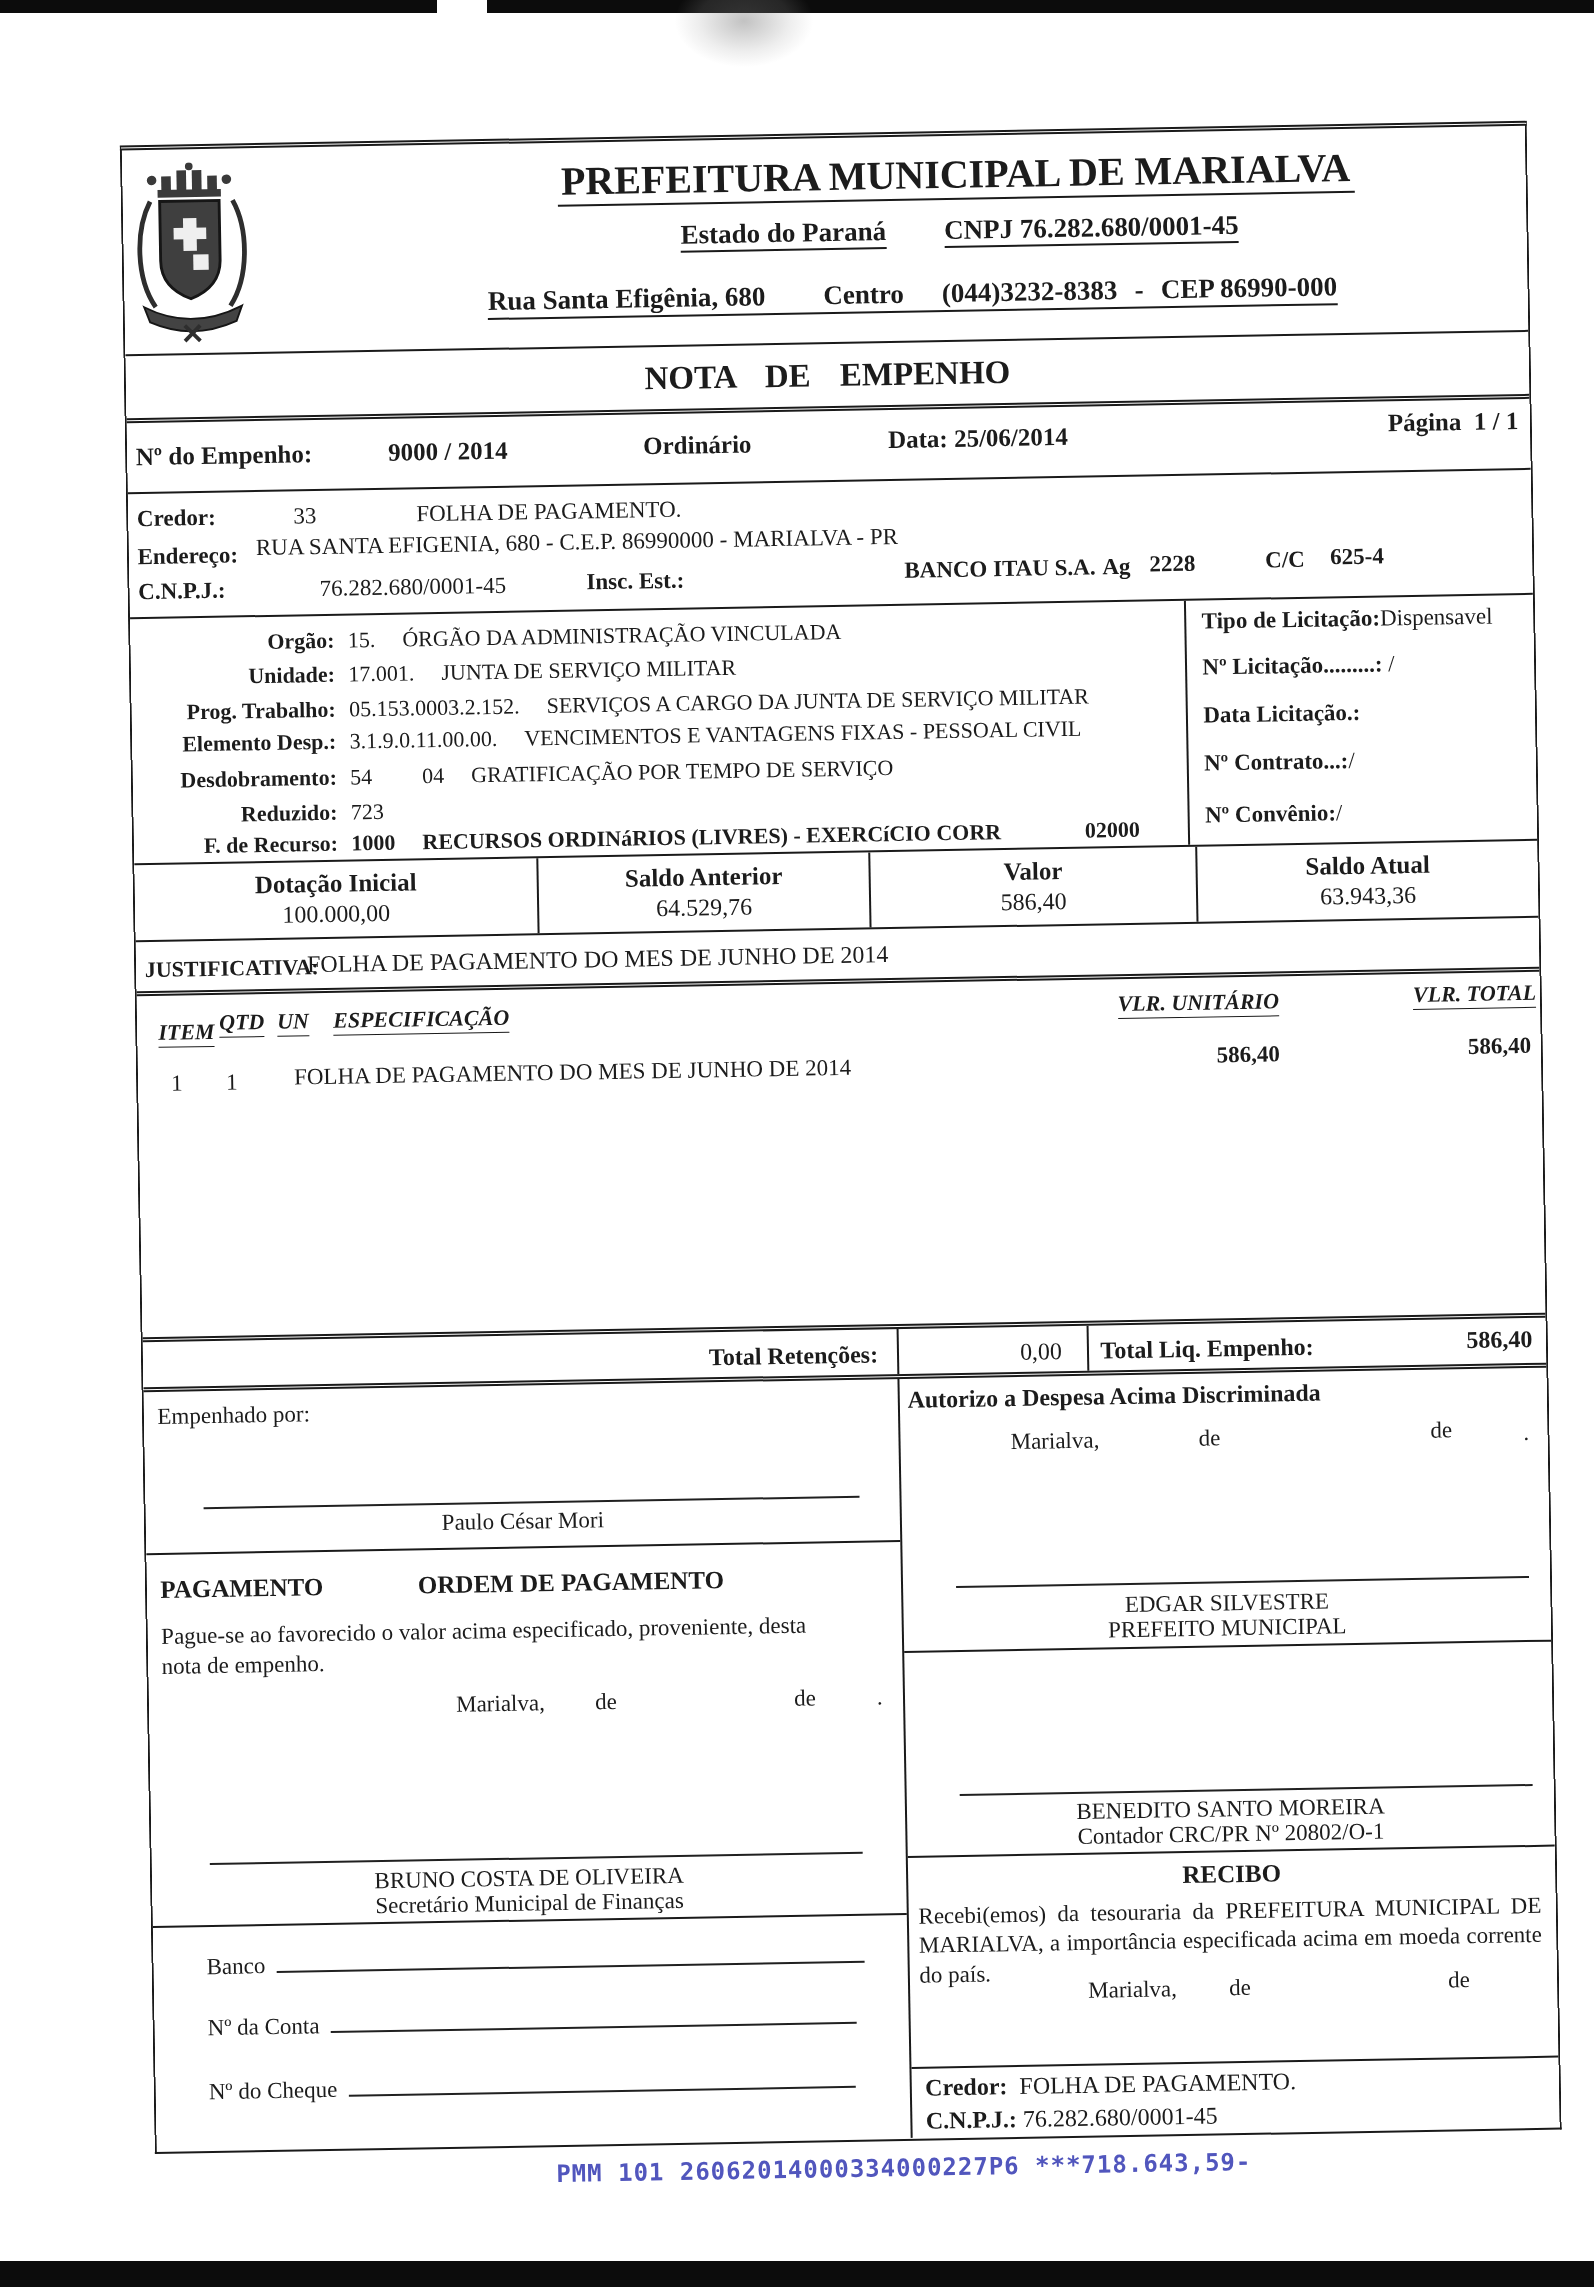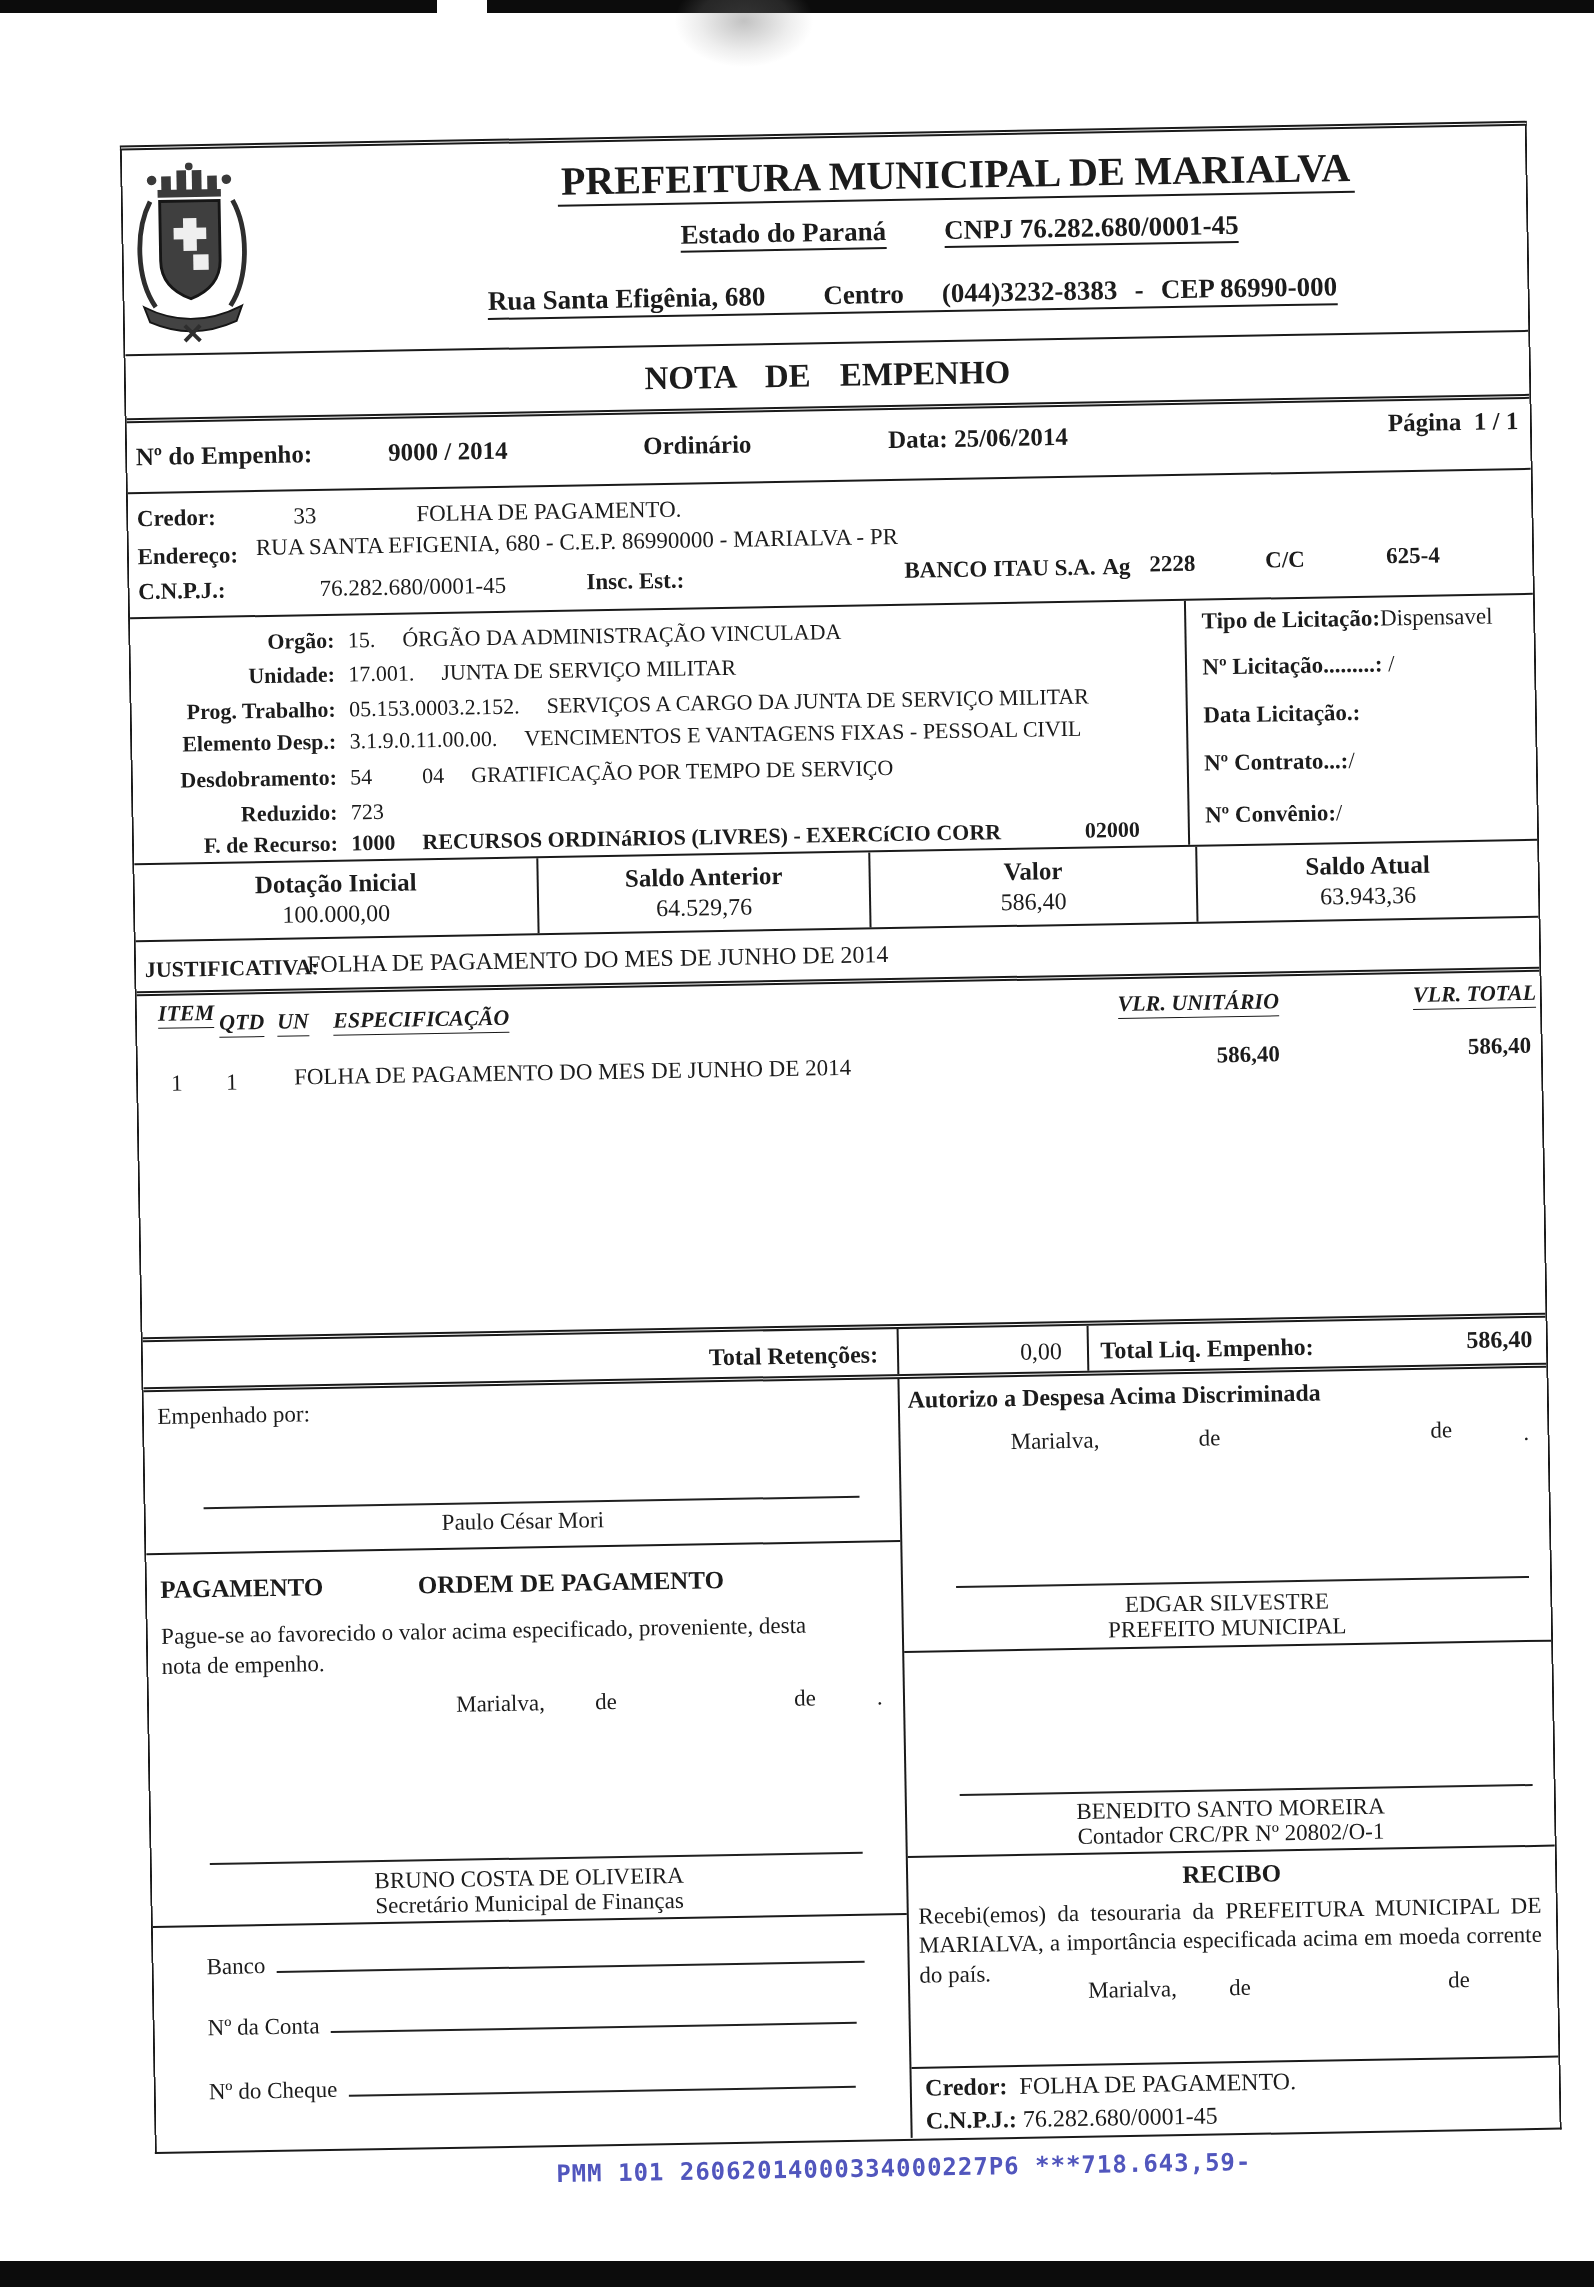--- a/index.html
+++ b/index.html
@@ -138,21 +138,21 @@
       <span class="abs" style="left:288px; top:11.5px;">FOLHA DE PAGAMENTO.</span>
       <span class="abs b" style="left:8.6px; top:50px;">Endereço:</span>
       <span class="abs" style="left:127px; top:43px;">RUA SANTA EFIGENIA, 680  -  C.E.P. 86990000  -  MARIALVA  -  PR</span>
       <span class="abs b" style="left:8.6px; top:85px;">C.N.P.J.:</span>
       <span class="abs" style="left:190px; top:85px;">76.282.680/0001-45</span>
       <span class="abs b" style="left:457px; top:83px;">Insc. Est.:</span>
       <span class="abs b" style="left:775px; top:77px;">BANCO ITAU S.A.</span>
       <span class="abs b" style="left:973px; top:77px;">Ag</span>
       <span class="abs b" style="left:1020px; top:75px;">2228</span>
       <span class="abs b" style="left:1136px; top:73px;">C/C</span>
-      <span class="abs b" style="left:1257px; top:71px;">625-4</span>
+      <span class="abs b" style="left:1201px; top:71px;">625-4</span>
     </div>
 
     <div class="sec sec-classif">
       <div class="classif-left">
         <div class="crow" style="top:11.5px;"><span class="lab">Orgão:</span><span class="code">15.</span><span class="desc">ÓRGÃO DA ADMINISTRAÇÃO VINCULADA</span></div>
         <div class="crow" style="top:46px;"><span class="lab">Unidade:</span><span class="code">17.001.</span><span class="desc">JUNTA DE SERVIÇO MILITAR</span></div>
         <div class="crow" style="top:81px;"><span class="lab">Prog. Trabalho:</span><span class="code">05.153.0003.2.152.</span><span class="desc">SERVIÇOS A CARGO DA JUNTA DE SERVIÇO MILITAR</span></div>
         <div class="crow" style="top:113px;"><span class="lab">Elemento Desp.:</span><span class="code">3.1.9.0.11.00.00.</span><span class="desc">VENCIMENTOS E VANTAGENS FIXAS - PESSOAL CIVIL</span></div>
         <div class="crow" style="top:149px;"><span class="lab">Desdobramento:</span><span class="code">54</span><span class="code2">04</span><span class="desc">GRATIFICAÇÃO POR TEMPO DE SERVIÇO</span></div>
         <div class="crow" style="top:184px;"><span class="lab">Reduzido:</span><span class="code">723</span></div>
@@ -185,21 +185,21 @@
           <div class="vl">63.943,36</div>
         </div>
     </div>
 
     <div class="sec sec-justif">
       <span class="abs b" style="left:8.6px; top:15.4px; font-size:22px;">JUSTIFICATIVA:</span>
       <span class="abs" style="left:171px; top:11.5px; font-size:24px;">FOLHA DE PAGAMENTO DO MES DE JUNHO DE 2014</span>
     </div>
 
     <div class="sec sec-items">
-      <span class="abs ith" style="left:21px; top:5px;font-style:italic;">ITEM</span>
+      <span class="abs ith" style="left:21px; top:24px;font-style:italic;">ITEM</span>
       <span class="abs ith" style="left:82px; top:15.4px;">QTD</span>
       <span class="abs ith" style="left:140px; top:15.4px;">UN</span>
       <span class="abs ith" style="left:196px; top:15.4px;">ESPECIFICAÇÃO</span>
       <span class="abs ith" style="right:261px; top:11.5px;">VLR. UNITÁRIO</span>
       <span class="abs ith" style="right:3.8px; top:7.7px;">VLR. TOTAL</span>
       <div>
         <span class="abs" style="left:33px; top:75px; font-size:23px;">1</span>
         <span class="abs" style="left:88px; top:75px; font-size:23px;">1</span>
         <span class="abs" style="left:156px; top:71px; font-size:23px;">FOLHA DE PAGAMENTO DO MES DE JUNHO DE 2014</span>
         <span class="abs b" style="right:261px; top:65px; font-size:23px;">586,40</span>

